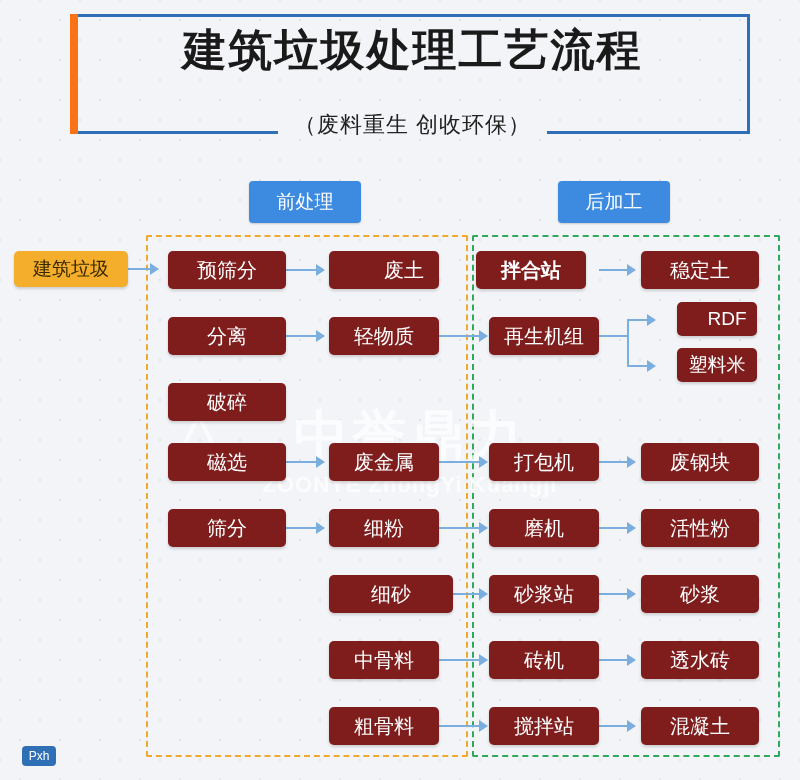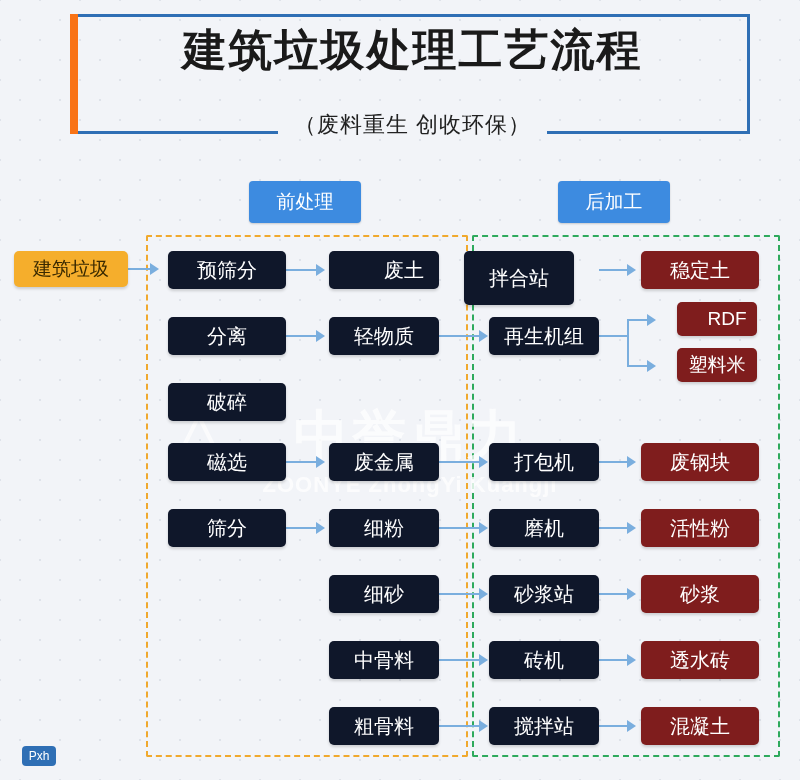--- a/index.html
+++ b/index.html
@@ -73,21 +73,21 @@
 
   
   .node{
     position:absolute;
     display:flex;align-items:center;justify-content:center;
     color:#fff;border-radius:5px;
     box-shadow:0 2px 3px rgba(0,0,0,.16);
     box-sizing:border-box;
     z-index:3;
   }
-  .blue{background:#0f172a;}
+  .blue{background:#7f1d1d;}
   .green{background:#7f1d1d;}
   .orange{background:#f5ae2c;color:#3a2a00;}
   .f20{font-size:20px;}
   .f19{font-size:19px;}
 
   
   .conn{position:absolute;background:#7aaede;z-index:2;}
   .conn-h{height:2px;}
   .conn-v{width:2px;}
   .arrow{
@@ -154,21 +154,21 @@
   <div class="arrow" style="left:316px;top:330px;"></div>
   <div class="conn conn-h" style="left:286px;top:461px;width:32px;"></div>
   <div class="arrow" style="left:316px;top:456px;"></div>
   <div class="conn conn-h" style="left:286px;top:527px;width:32px;"></div>
   <div class="arrow" style="left:316px;top:522px;"></div>
 
   <div class="node blue f20" style="left:329px;top:251px;width:110px;height:38px;padding-left:40px;">废土</div>
   <div class="node blue f20" style="left:329px;top:317px;width:110px;height:38px;">轻物质</div>
   <div class="node blue f20" style="left:329px;top:443px;width:110px;height:38px;">废金属</div>
   <div class="node blue f20" style="left:329px;top:509px;width:110px;height:38px;">细粉</div>
-  <div class="node blue f20" style="left:329px;top:575px;width:110px;height:38px;">细砂</div>
+  <div class="node blue f20" style="left:329px;top:575px;width:124px;height:38px;">细砂</div>
   <div class="node blue f20" style="left:329px;top:641px;width:110px;height:38px;">中骨料</div>
   <div class="node blue f20" style="left:329px;top:707px;width:110px;height:38px;">粗骨料</div>
 
   <div class="conn conn-h" style="left:439px;top:335px;width:42px;"></div>
   <div class="arrow" style="left:479px;top:330px;"></div>
 
   <div class="conn conn-h" style="left:439px;top:461px;width:42px;"></div>
   <div class="arrow" style="left:479px;top:456px;"></div>
 
   <div class="conn conn-h" style="left:439px;top:527px;width:42px;"></div>
@@ -176,21 +176,21 @@
 
   <div class="conn conn-h" style="left:439px;top:593px;width:42px;"></div>
   <div class="arrow" style="left:479px;top:588px;"></div>
 
   <div class="conn conn-h" style="left:439px;top:659px;width:42px;"></div>
   <div class="arrow" style="left:479px;top:654px;"></div>
 
   <div class="conn conn-h" style="left:439px;top:725px;width:42px;"></div>
   <div class="arrow" style="left:479px;top:720px;"></div>
 
-  <div class="node blue f20" style="left:464px;top:251px;width:110px;height:54px;">拌合站</div>
+  <div class="node blue f20" style="left:476px;top:251px;width:110px;height:38px;font-weight:bold;">拌合站</div>
   <div class="node blue f20" style="left:489px;top:317px;width:110px;height:38px;">再生机组</div>
   <div class="node blue f20" style="left:489px;top:443px;width:110px;height:38px;">打包机</div>
   <div class="node blue f20" style="left:489px;top:509px;width:110px;height:38px;">磨机</div>
   <div class="node blue f20" style="left:489px;top:575px;width:110px;height:38px;">砂浆站</div>
   <div class="node blue f20" style="left:489px;top:641px;width:110px;height:38px;">砖机</div>
   <div class="node blue f20" style="left:489px;top:707px;width:110px;height:38px;">搅拌站</div>
 
   <div class="conn conn-h" style="left:599px;top:269px;width:30px;"></div>
   <div class="arrow" style="left:627px;top:264px;"></div>
 

